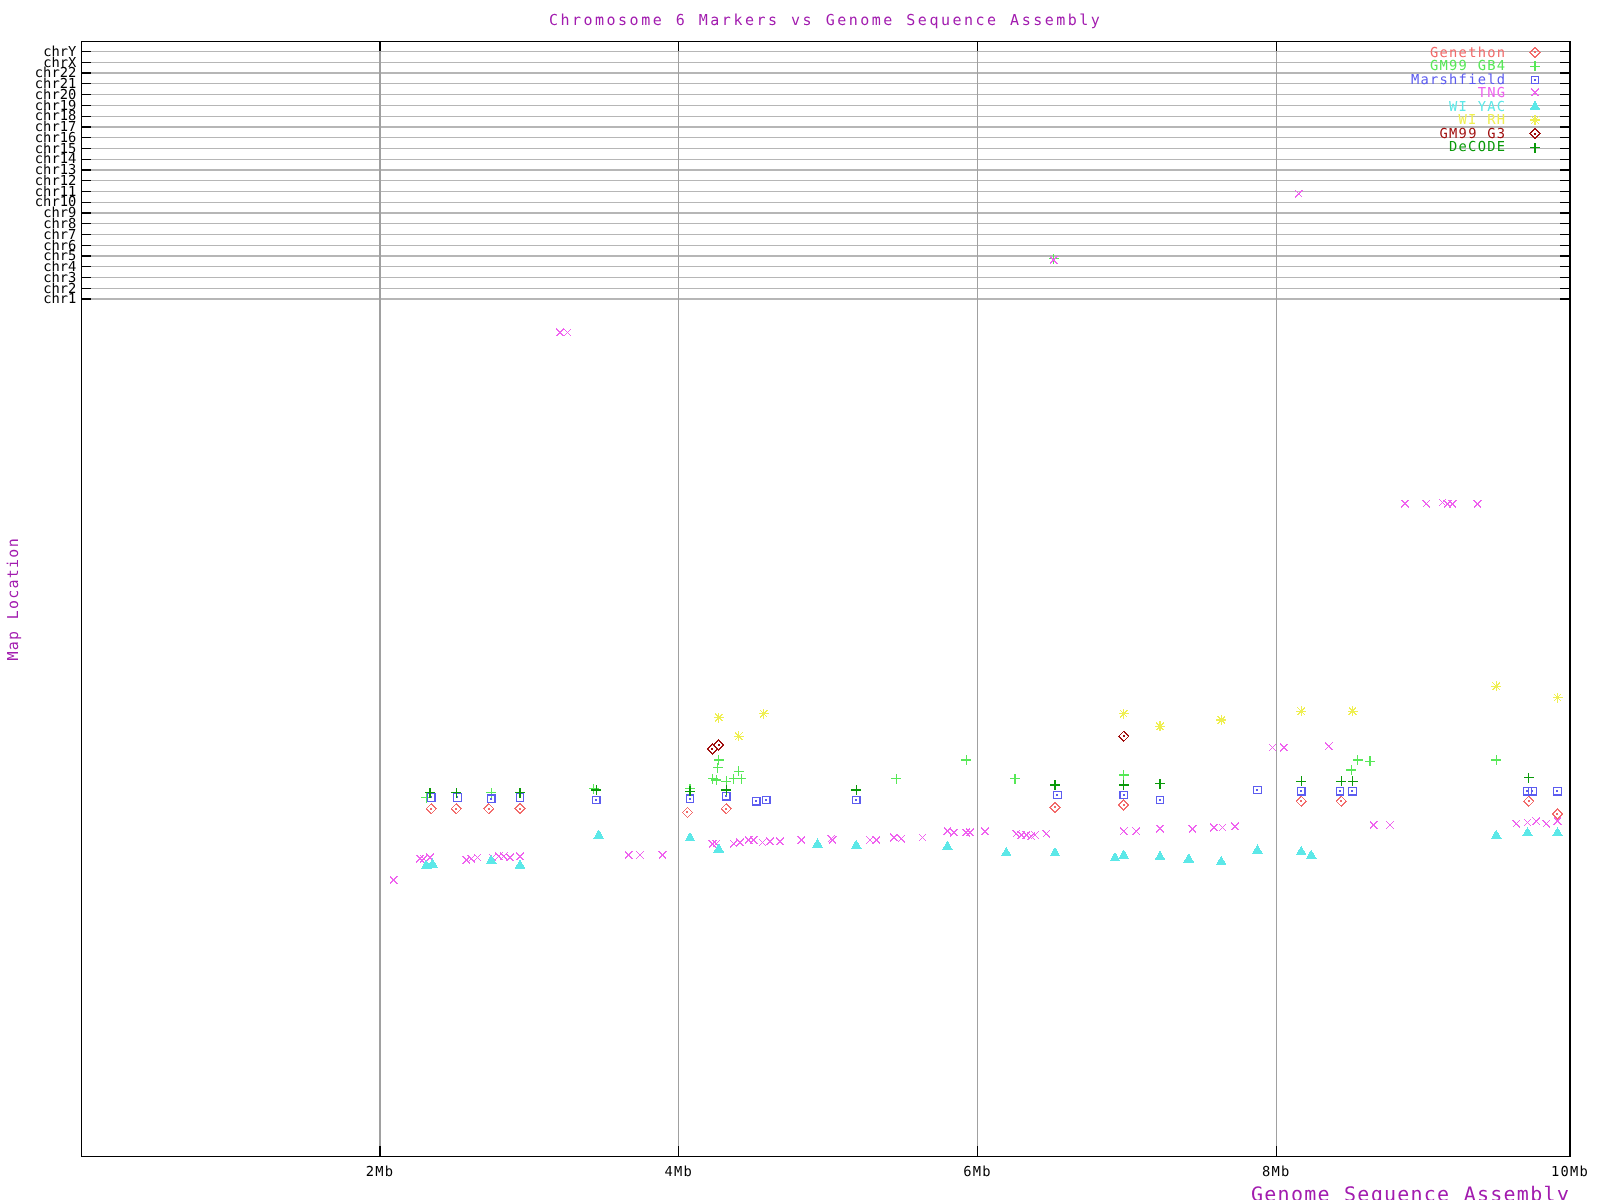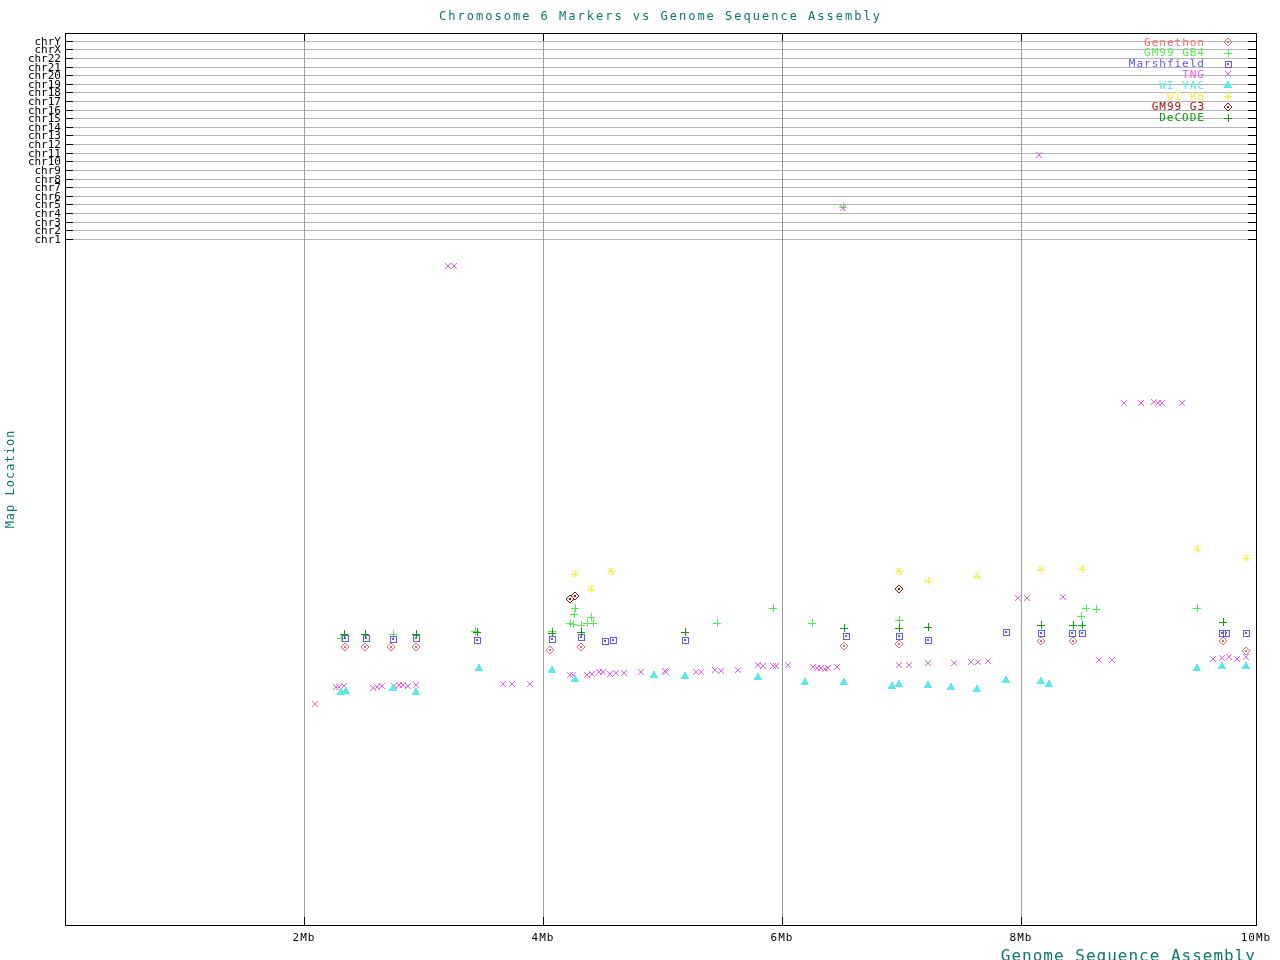--- a/index.html
+++ b/index.html
@@ -1,18 +1,18 @@
 <!DOCTYPE html>
 <html><head>
 <meta charset="utf-8">
 <style>
   html,body{margin:0;padding:0;background:#fff;}
   .screen{
     position:relative;width:1280px;height:960px;background:#ffffff;
-    font-family:"DejaVu Sans Mono","Liberation Mono",monospace;color:#0f766e;
+    font-family:"DejaVu Sans Mono","Liberation Mono",monospace;color:#a21caf;
     overflow:hidden;
   }
   .chart-title{
     position:absolute;left:65px;top:9px;width:1191px;text-align:center;
     font-size:12px;letter-spacing:2px;white-space:nowrap;
   }
   .x-axis-title{
     position:absolute;left:65px;top:946px;width:1191px;text-align:right;
     font-size:16px;letter-spacing:1px;white-space:nowrap;
   }

